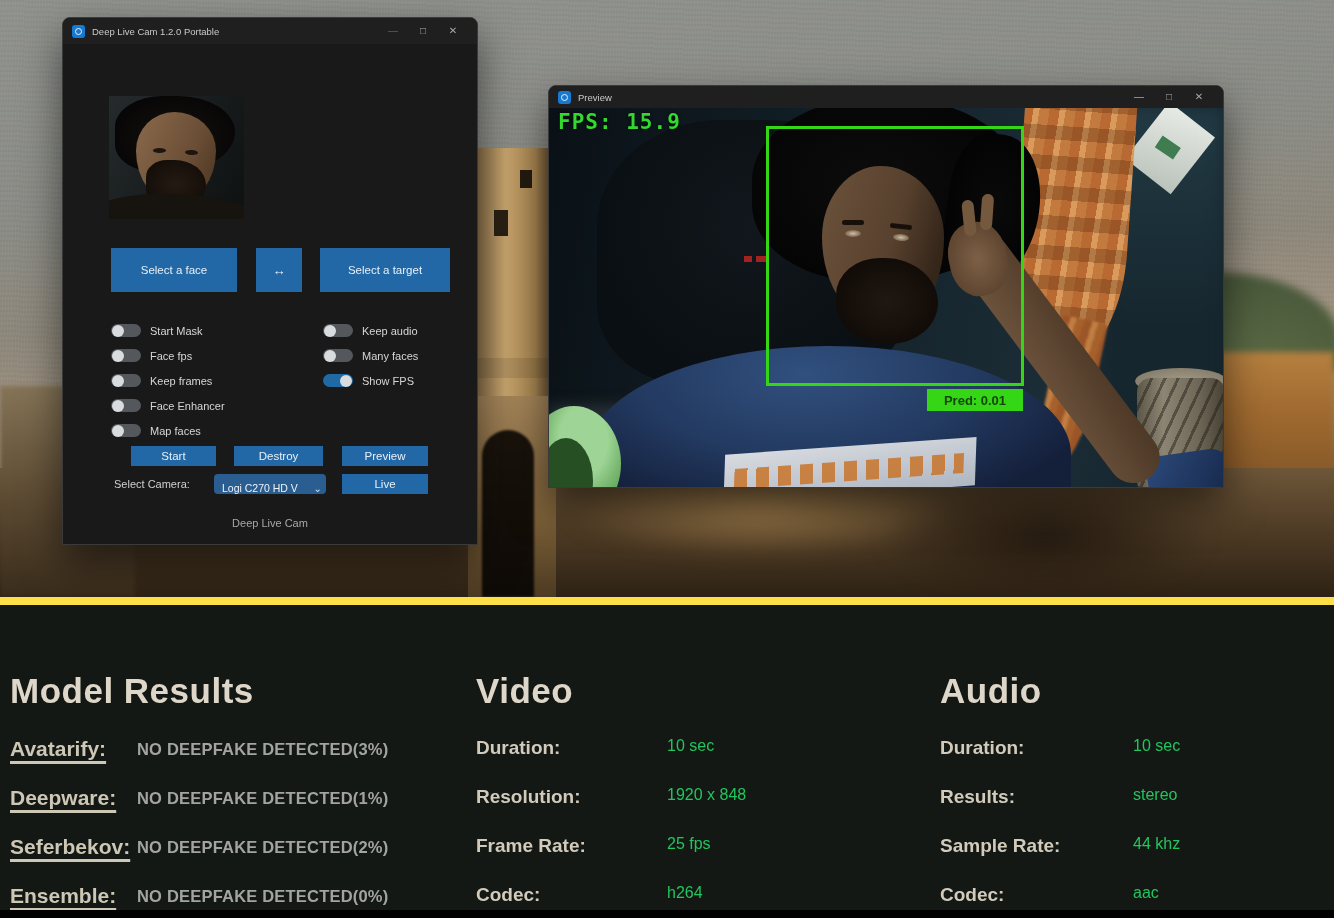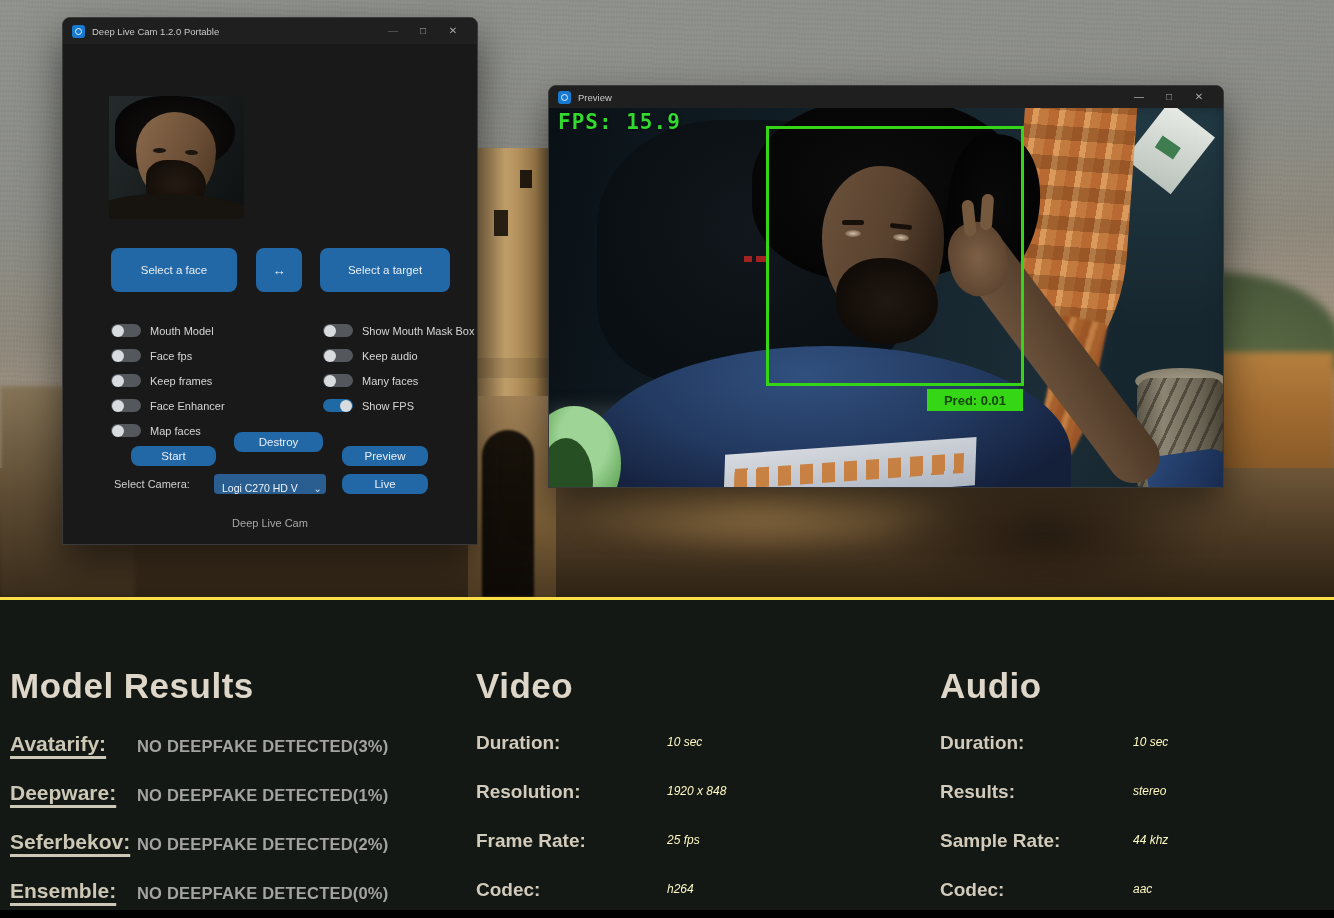--- a/index.html
+++ b/index.html
@@ -64,27 +64,27 @@
   .ft-face{position:absolute;left:27px;top:16px;width:80px;height:92px;
     background:linear-gradient(115deg,#8a6a4c,#6b4e36 60%,#49331f);
     border-radius:48% 52% 50% 50%/42% 42% 58% 58%;}
   .ft-eye{position:absolute;width:13px;height:5px;background:#1d150f;border-radius:50%;}
   .ft-eye.l{left:44px;top:52px;} .ft-eye.r{left:76px;top:54px;transform:rotate(4deg);}
   .ft-beard{position:absolute;left:37px;top:64px;width:60px;height:48px;
     background:radial-gradient(#241a12,#140d08 80%);border-radius:40% 60% 55% 45%;}
   .ft-shoulders{position:absolute;left:-8px;top:98px;width:152px;height:34px;
     background:#17130e;border-radius:40% 60% 0 0;}
 
-  .btn{position:absolute;background:#2268a6;color:#e9eff6;border-radius:8px;
+  .btn{position:absolute;background:#2268a6;color:#e9eff6;border-radius:0;
        display:flex;align-items:center;justify-content:center;font-size:11.5px;}
   .btn-select-face{left:48px;top:230px;width:126px;height:44px;}
   .btn-swap{left:193px;top:230px;width:46px;height:44px;font-size:13px;}
   .btn-select-target{left:257px;top:230px;width:130px;height:44px;}
   .btn-start{left:68px;top:428px;width:85px;height:20px;}
-  .btn-destroy{left:171px;top:414px;width:89px;height:20px;}
+  .btn-destroy{left:171px;top:428px;width:89px;height:20px;}
   .btn-preview{left:279px;top:428px;width:86px;height:20px;}
   .btn-live{left:279px;top:456px;width:86px;height:20px;}
 
   .tcol{position:absolute;width:210px;}
   .tcol-left{left:48px;top:300px;} .tcol-right{left:260px;top:300px;}
   .toggle-row{display:flex;align-items:center;height:25px;gap:9px;}
   .toggle{width:30px;height:13px;border-radius:7px;background:#54585c;position:relative;flex:none;}
   .toggle .knob{position:absolute;left:1px;top:.5px;width:12px;height:12px;border-radius:50%;background:#d9dcde;}
   .toggle[data-on="true"]{background:#1f6aa5;}
   .toggle[data-on="true"] .knob{left:17px;}
@@ -162,33 +162,33 @@
   .red-marks{position:absolute;left:195px;top:148px;width:22px;height:6px;
     background:linear-gradient(90deg,#a22222 0 8px,transparent 8px 12px,#a22222 12px 22px);}
   .fps-overlay{position:absolute;left:9px;top:2px;font-family:"DejaVu Sans Mono",monospace;
     font-size:21px;font-weight:bold;color:#32d92e;letter-spacing:1px;text-shadow:0 0 3px rgba(0,0,0,.8);}
   .detect-box{position:absolute;left:217px;top:18px;width:258px;height:260px;border:3px solid #35d615;}
   .pred-badge{position:absolute;left:378px;top:281px;width:96px;height:22px;background:#35d615;
     color:#134607;font-weight:bold;font-size:13px;display:flex;align-items:center;justify-content:center;}
 
   
   .results-panel{position:absolute;left:0;top:597px;width:1334px;height:321px;
-    background:#141814;border-top:3px solid #fde047;}
+    background:#141814;border-top:8px solid #fde047;}
   .bottom-strip{position:absolute;left:0;bottom:0;width:100%;height:8px;background:#000;}
   .panel-section{position:absolute;top:66px;}
   .sec-model{left:10px;} .sec-video{left:476px;} .sec-audio{left:940px;}
   .sec-title{margin:0 0 26px 0;font-size:35px;font-weight:bold;color:#ded7c9;letter-spacing:.5px;}
-  .model-row{display:flex;align-items:flex-end;margin-bottom:25px;}
+  .model-row{display:flex;align-items:center;margin-bottom:25px;}
   .model-name{width:127px;flex:none;font-size:21px;font-weight:bold;color:#cdc7b6;
     text-decoration:underline;text-decoration-thickness:2.5px;text-underline-offset:5px;}
   .model-result{font-size:16.5px;font-weight:bold;color:#a3a3a3;letter-spacing:.2px;white-space:nowrap;}
   .info-row{display:flex;align-items:baseline;margin-bottom:27px;}
   .info-label{flex:none;font-size:19px;font-weight:bold;color:#d2cbbb;}
   .sec-video .info-label{width:191px;} .sec-audio .info-label{width:193px;}
-  .info-value{font-size:12px;color:#fef9c3;position:relative;top:-3px;font-style:italic;}
+  .info-value{font-size:16px;color:#22c55e;position:relative;top:-3px;}
 </style>
 </head>
 <body>
 
 <div class="screen">
 
   <div class="desktop">
     <div class="sky"></div>
     <div class="sky-noise"></div>
     <div class="hill-right"></div>
@@ -226,21 +226,21 @@
 
     <div class="btn btn-select-face">Select a face</div>
     <div class="btn btn-swap">↔</div>
     <div class="btn btn-select-target">Select a target</div>
 
     <div class="tcol tcol-left">
       <div class="toggle-row">
         <span class="toggle" data-on="false">
             <span class="knob"></span>
           </span>
-        <span class="toggle-label">Mouth Model</span>
+        <span class="toggle-label">Start Mask</span>
       </div>
       <div class="toggle-row">
         <span class="toggle" data-on="false">
             <span class="knob"></span>
           </span>
         <span class="toggle-label">Face fps</span>
       </div>
       <div class="toggle-row">
         <span class="toggle" data-on="false">
             <span class="knob"></span>
@@ -255,26 +255,20 @@
       </div>
       <div class="toggle-row">
         <span class="toggle" data-on="false">
             <span class="knob"></span>
           </span>
         <span class="toggle-label">Map faces</span>
       </div>
     </div>
 
     <div class="tcol tcol-right">
-      <div class="toggle-row">
-        <span class="toggle" data-on="false">
-            <span class="knob"></span>
-          </span>
-        <span class="toggle-label">Show Mouth Mask Box</span>
-      </div>
       <div class="toggle-row">
         <span class="toggle" data-on="false">
             <span class="knob"></span>
           </span>
         <span class="toggle-label">Keep audio</span>
       </div>
       <div class="toggle-row">
         <span class="toggle" data-on="false">
             <span class="knob"></span>
           </span>

